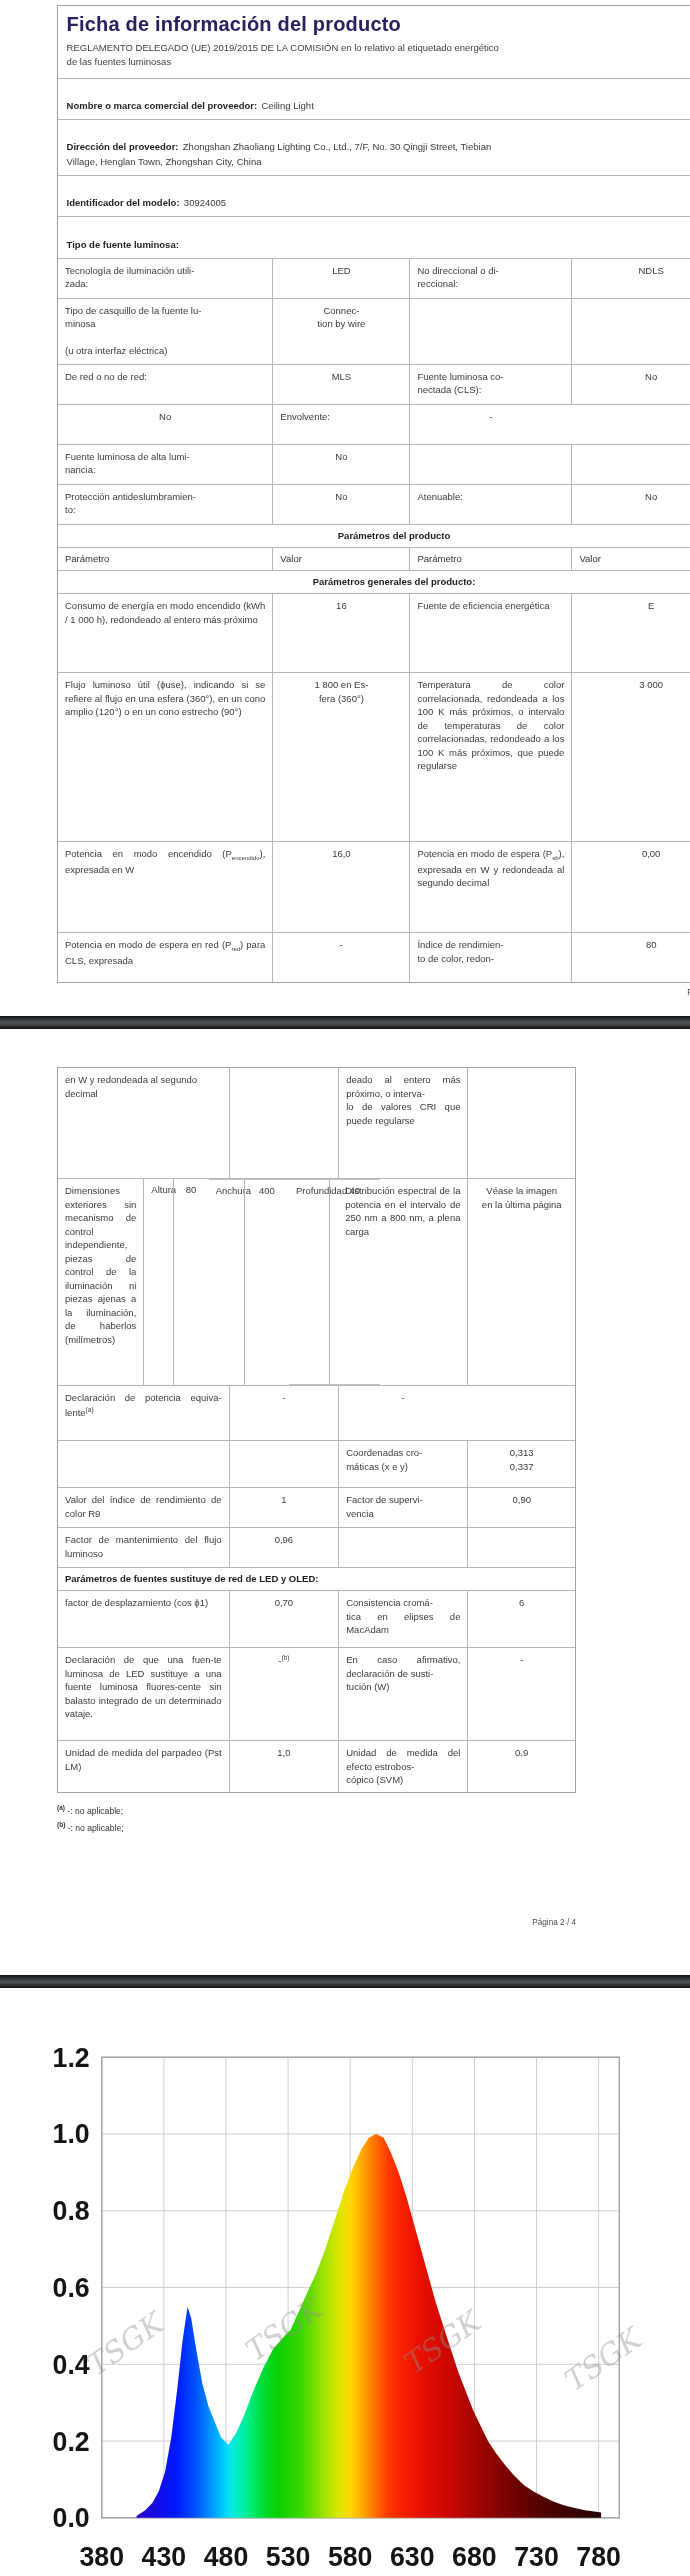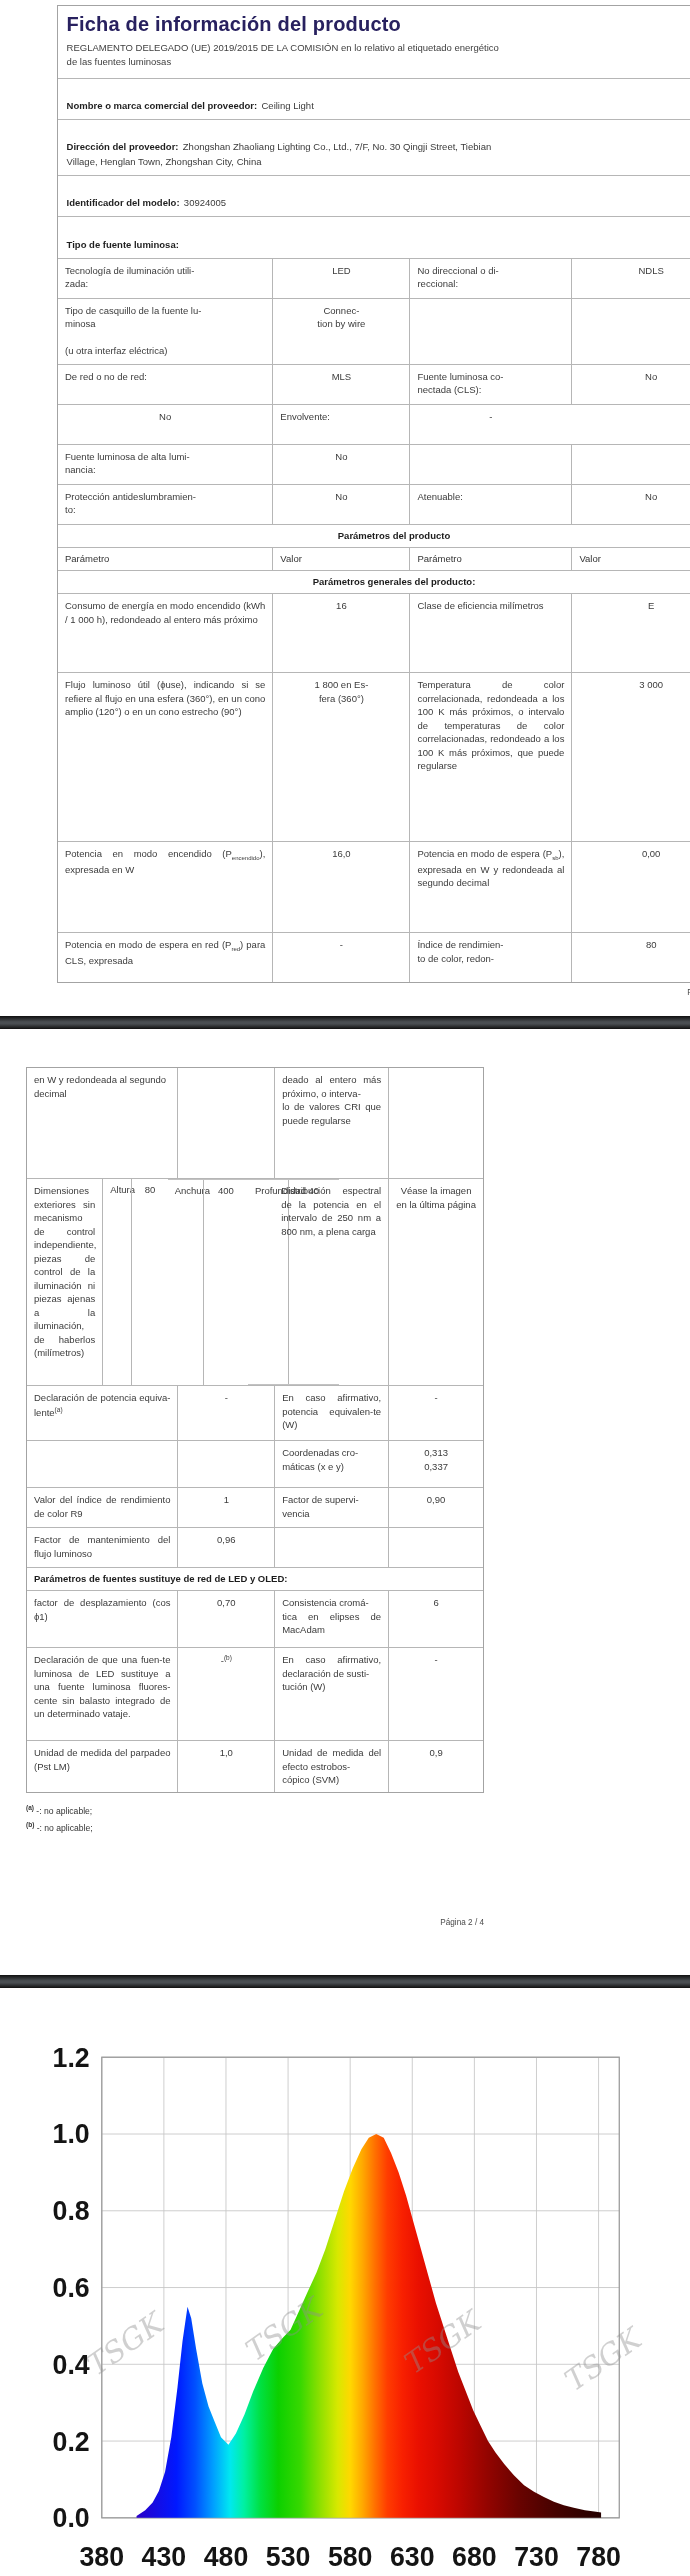--- a/index.html
+++ b/index.html
@@ -4,21 +4,21 @@
 <style>
   * { box-sizing: border-box; }
   html,body { margin:0; padding:0; }
   body {
     width:690px; background:#ffffff;
     font-family:"Liberation Sans", sans-serif;
     color:#3b3b3b;
   }
   .doc { background:#fff; }
   .doc1 { margin:5.2px 0 0 57px; width:674px; }
-  .doc2 { margin:38px 0 0 26px; width:458px; }
+  .doc2 { margin:38px 0 0 57px; width:519px; }
   .t { border:0.9px solid #a3a3a3; }
   .title {
     font-size:20px; font-weight:bold; color:#28215f;
     padding:7px 8.6px 1.7px 8.6px; letter-spacing:0.2px;
   }
   .subtitle {
     font-size:9.5px; color:#404040; padding:3.5px 8.6px 8.6px 8.6px;
     white-space:pre-line; line-height:1.45;
   }
   .frow { border-top:0.9px solid #b6b6b6; padding:6px 8.6px; font-size:9.5px; line-height:1.5; white-space:pre-line; }
@@ -132,21 +132,21 @@
       <div class="cell">Parámetro</div>
       <div class="cell">Valor</div>
     </div>
     <div class="grow">
       <div class="sechead center">Parámetros generales del producto:</div>
     </div>
 
     <div class="grow g4" style="min-height:79px">
       <div class="cell param">Consumo de energía en modo encendido (kWh / 1 000 h), redondeado al entero más próximo</div>
       <div class="cell val">16</div>
-      <div class="cell param">Clase de eficiencia milímetros</div>
+      <div class="cell param">Fuente de eficiencia energética</div>
       <div class="cell val">E</div>
     </div>
     <div class="grow g4" style="min-height:169px">
       <div class="cell param">Flujo luminoso útil (ϕuse), indicando si se refiere al flujo en una esfera (360°), en un cono amplio (120°) o en un cono estrecho (90°)</div>
       <div class="cell val">1 800 en Es-
 fera (360°)</div>
       <div class="cell param">Temperatura de color correlacionada, redondeada a los 100 K más próximos, o intervalo de temperaturas de color correlacionadas, redondeado a los 100 K más próximos, que puede regularse</div>
       <div class="cell val">3 000</div>
     </div>
     <div class="grow g4" style="min-height:91px">
@@ -196,21 +196,20 @@
         </div>
       </div>
       <div class="cell param">Distribución espectral de la potencia en el intervalo de 250 nm a 800 nm, a plena carga</div>
       <div class="cell val">Véase la imagen
 en la última página</div>
     </div>
 
     <div class="grow g4" style="min-height:55px">
       <div class="cell param"><span>Declaración de potencia equiva-lente</span><sup>(a)</sup></div>
       <div class="cell val">-</div>
-      <div class="cell param">En caso afirmativo, potencia equivalen-te (W)</div>
       <div class="cell val">-</div>
     </div>
 
     <div class="grow g4" style="min-height:47px">
       <div class="cell param"></div>
       <div class="cell val"></div>
       <div class="cell param">Coordenadas cro-
 máticas (x e y)</div>
       <div class="cell val">0,313
 0,337</div>

